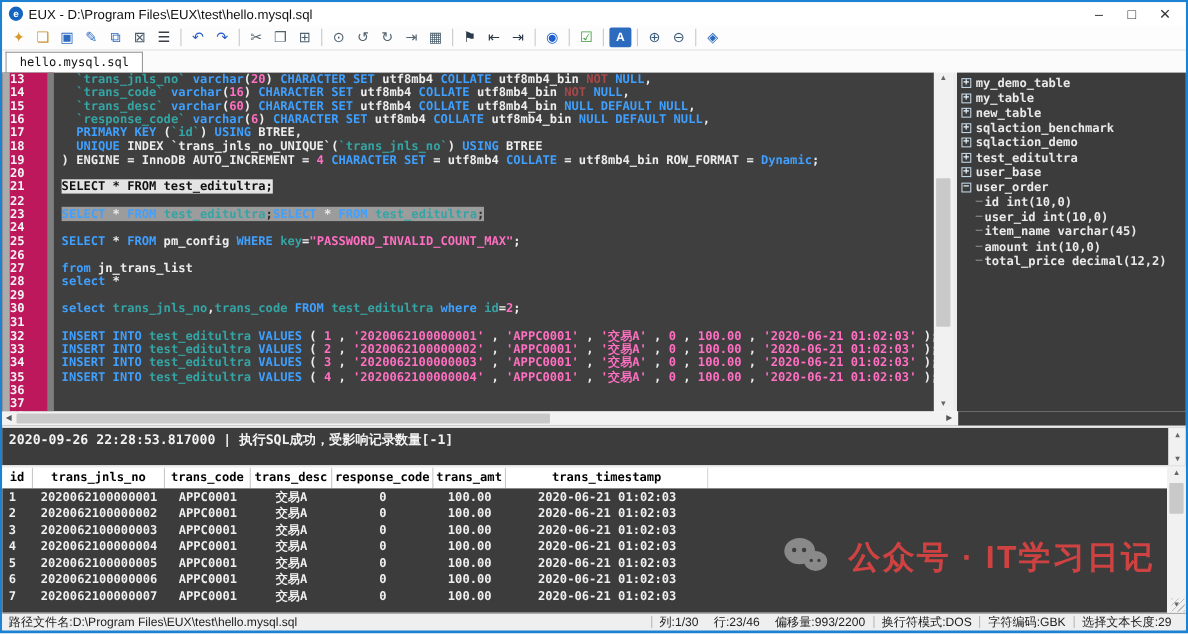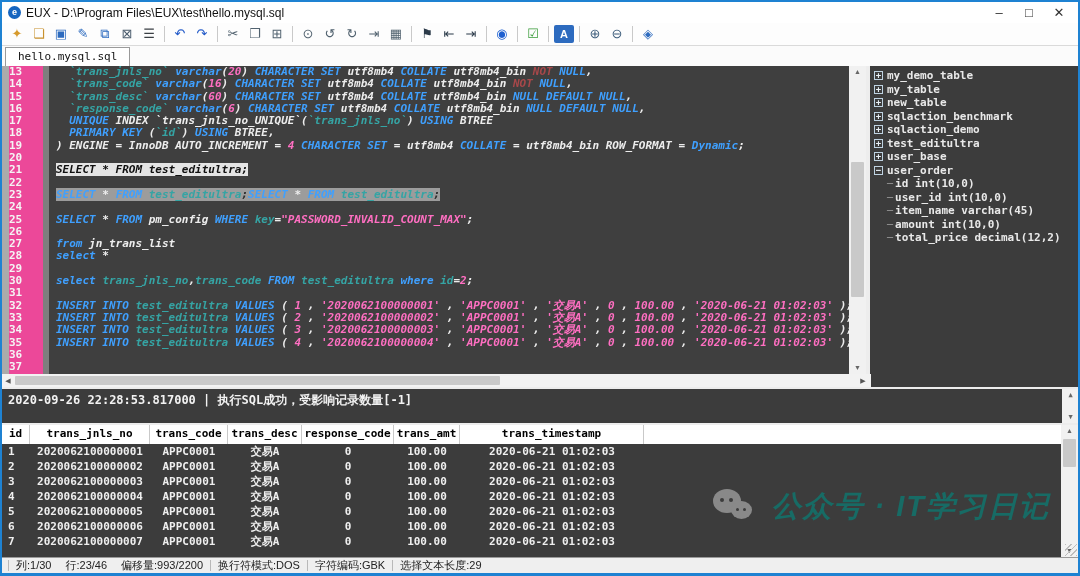--- a/index.html
+++ b/index.html
@@ -29,26 +29,26 @@
 
   
   .tabbar { height:20px; background:#FBFBFB; display:flex; align-items:flex-end; padding-left:3px; flex:0 0 auto; }
   .tab { height:19px; background:#fff; border:1px solid #9A9A9A; border-bottom:none; padding:0 12px;
          font-family:"DejaVu Sans Mono", monospace; font-size:11px; line-height:18px; color:#111; }
 
   
   .main { height:308px; display:flex; flex:0 0 auto; }
   .editor { flex:1 1 auto; display:flex; overflow:hidden; background:#3F3F3F; }
   .fold-margin { width:7px; background:#ABABAB; flex:0 0 auto; }
-  .gutter { width:40px; background:#ec4899; border-right:6px solid #7E7E7E; flex:0 0 auto;
+  .gutter { width:40px; background:#be185d; border-right:6px solid #7E7E7E; flex:0 0 auto;
             font-family:"DejaVu Sans Mono", monospace; font-size:11px; font-weight:bold; color:#F4F4F4;
             text-align:right; padding-right:24px; }
   .gut-no { height:12.3px; line-height:12.3px; }
   .code { flex:1 1 auto; padding-left:7px; font-family:"DejaVu Sans Mono", monospace; font-size:11px;
-          font-weight:bold; overflow:hidden;font-style:italic; }
+          font-weight:bold; overflow:hidden; }
   .code-line { height:12.3px; line-height:12.3px; white-space:pre; }
   .s-p { color:#EDEDED; } .s-k { color:#3FA0FF; } .s-i { color:#35A4A4; }
   .s-n { color:#FF6FC2; } .s-r { color:#A8484A; } .s-d { color:#2F2F2F; } .s-c { color:#101010; }
   .hl-current { background:#E4E4E4; }
   .hl-selection { background:#9C9C9C; }
 
   .vscroll { width:17px; background:#F1F1F1; position:relative; flex:0 0 auto; }
   .vs-arrow { position:absolute; left:0; width:17px; height:12px; text-align:center; font-size:7px; color:#666; line-height:12px; }
   .vs-up { top:0; } .vs-down { bottom:0; }
   .vs-thumb { position:absolute; left:2px; width:13px; background:#C9C9C9; border-radius:1px; }
@@ -97,21 +97,21 @@
   
   .watermark { position:absolute; right:28px; top:62px; display:flex; align-items:center; gap:12px;
                opacity:0.82; pointer-events:none; }
   .wm-icon { position:relative; width:46px; height:36px; }
   .wm-b1 { position:absolute; left:0; top:0; width:28px; height:24px; background:#9A9A9A; border-radius:50%; }
   .wm-b2 { position:absolute; left:18px; top:12px; width:21px; height:18px; background:#9A9A9A; border-radius:50%; }
   .wm-b1::before, .wm-b1::after, .wm-b2::before, .wm-b2::after {
       content:""; position:absolute; width:4px; height:4px; border-radius:50%; background:#3C3C3C; top:9px; }
   .wm-b1::before { left:7px; } .wm-b1::after { left:16px; }
   .wm-b2::before { left:5px; top:7px; width:3px; height:3px; } .wm-b2::after { left:12px; top:7px; width:3px; height:3px; }
-  .wm-text { color:#0f766e; font-size:29px; font-weight:bold; letter-spacing:2px;font-style:italic; }
+  .wm-text { color:#ef4444; font-size:29px; font-weight:bold; letter-spacing:2px; }
 
   
   .statusbar { height:16px; background:#EFEFEF; border-top:1px solid #9A9A9A; display:flex; align-items:center;
                font-size:11px; color:#222; padding:0 6px; flex:0 0 auto; white-space:nowrap; }
   .status-path { margin-right:auto; }
   .status-seg { margin:0 7px; }
   .sdiv { width:1px; height:11px; background:#B9B9B9; }
 </style>
 </head>
 <body>
@@ -200,22 +200,22 @@
           <div class="gut-no">35</div>
           <div class="gut-no">36</div>
           <div class="gut-no">37</div>
           <div class="gut-no">38</div>
         </div>
       <div class="code" id="code">
           <div class="code-line"><span class="s-p">  </span><span class="s-i">`trans_jnls_no`</span><span class="s-p"> </span><span class="s-k">varchar</span><span class="s-p">(</span><span class="s-n">20</span><span class="s-p">) </span><span class="s-k">CHARACTER SET</span><span class="s-p"> utf8mb4 </span><span class="s-k">COLLATE</span><span class="s-p"> utf8mb4_bin </span><span class="s-r">NOT</span><span class="s-p"> </span><span class="s-k">NULL</span><span class="s-p">,</span></div>
           <div class="code-line"><span class="s-p">  </span><span class="s-i">`trans_code`</span><span class="s-p"> </span><span class="s-k">varchar</span><span class="s-p">(</span><span class="s-n">16</span><span class="s-p">) </span><span class="s-k">CHARACTER SET</span><span class="s-p"> utf8mb4 </span><span class="s-k">COLLATE</span><span class="s-p"> utf8mb4_bin </span><span class="s-r">NOT</span><span class="s-p"> </span><span class="s-k">NULL</span><span class="s-p">,</span></div>
           <div class="code-line"><span class="s-p">  </span><span class="s-i">`trans_desc`</span><span class="s-p"> </span><span class="s-k">varchar</span><span class="s-p">(</span><span class="s-n">60</span><span class="s-p">) </span><span class="s-k">CHARACTER SET</span><span class="s-p"> utf8mb4 </span><span class="s-k">COLLATE</span><span class="s-p"> utf8mb4_bin </span><span class="s-k">NULL DEFAULT NULL</span><span class="s-p">,</span></div>
           <div class="code-line"><span class="s-p">  </span><span class="s-i">`response_code`</span><span class="s-p"> </span><span class="s-k">varchar</span><span class="s-p">(</span><span class="s-n">6</span><span class="s-p">) </span><span class="s-k">CHARACTER SET</span><span class="s-p"> utf8mb4 </span><span class="s-k">COLLATE</span><span class="s-p"> utf8mb4_bin </span><span class="s-k">NULL DEFAULT NULL</span><span class="s-p">,</span></div>
+          <div class="code-line"><span class="s-p">  </span><span class="s-k">PRIMARY KEY</span><span class="s-p"> (</span><span class="s-i">`id`</span><span class="s-p">) </span><span class="s-k">USING</span><span class="s-p"> BTREE,</span></div>
           <div class="code-line"><span class="s-p">  </span><span class="s-k">UNIQUE</span><span class="s-p"> INDEX `trans_jnls_no_UNIQUE`(</span><span class="s-i">`trans_jnls_no`</span><span class="s-p">) </span><span class="s-k">USING</span><span class="s-p"> BTREE</span></div>
-          <div class="code-line"><span class="s-p">  </span><span class="s-k">PRIMARY KEY</span><span class="s-p"> (</span><span class="s-i">`id`</span><span class="s-p">) </span><span class="s-k">USING</span><span class="s-p"> BTREE,</span></div>
           <div class="code-line"><span class="s-p">) ENGINE = InnoDB AUTO_INCREMENT = </span><span class="s-n">4</span><span class="s-p"> </span><span class="s-k">CHARACTER SET</span><span class="s-p"> = utf8mb4 </span><span class="s-k">COLLATE</span><span class="s-p"> = utf8mb4_bin ROW_FORMAT = </span><span class="s-k">Dynamic</span><span class="s-p">;</span></div>
           <div class="code-line"></div>
           <div class="code-line"><span class="hl-current"><span class="s-c">SELECT * FROM test_editultra;</span></span></div>
           <div class="code-line"></div>
           <div class="code-line"><span class="hl-selection"><span class="s-k">SELECT</span><span class="s-p"> * </span><span class="s-k">FROM</span><span class="s-p"> </span><span class="s-i">test_editultra</span><span class="s-d">;</span><span class="s-k">SELECT</span><span class="s-p"> * </span><span class="s-k">FROM</span><span class="s-p"> </span><span class="s-i">test_editultra</span><span class="s-d">;</span></span></div>
           <div class="code-line"></div>
           <div class="code-line"><span class="s-k">SELECT</span><span class="s-p"> * </span><span class="s-k">FROM</span><span class="s-p"> pm_config </span><span class="s-k">WHERE</span><span class="s-p"> </span><span class="s-i">key</span><span class="s-p">=</span><span class="s-n">"PASSWORD_INVALID_COUNT_MAX"</span><span class="s-p">;</span></div>
           <div class="code-line"></div>
           <div class="code-line"><span class="s-k">from</span><span class="s-p"> jn_trans_list</span></div>
           <div class="code-line"><span class="s-k">select</span><span class="s-p"> *</span></div>
@@ -394,20 +394,21 @@
     <div class="watermark">
       <span class="wm-icon">
           <span class="wm-b1"></span>
           <span class="wm-b2"></span>
         </span>
       <span class="wm-text">公众号 · IT学习日记</span>
     </div>
   </div>
 
   <div class="statusbar" id="statusbar">
+    <span class="status-path">路径文件名:D:\Program Files\EUX\test\hello.mysql.sql</span>
   <span class="sdiv"></span>
       <span class="status-seg">列:1/30</span>
       <span class="status-seg">行:23/46</span>
       <span class="status-seg">偏移量:993/2200</span>
       <span class="sdiv"></span>
       <span class="status-seg">换行符模式:DOS</span>
       <span class="sdiv"></span>
       <span class="status-seg">字符编码:GBK</span>
       <span class="sdiv"></span>
       <span class="status-seg">选择文本长度:29</span>

